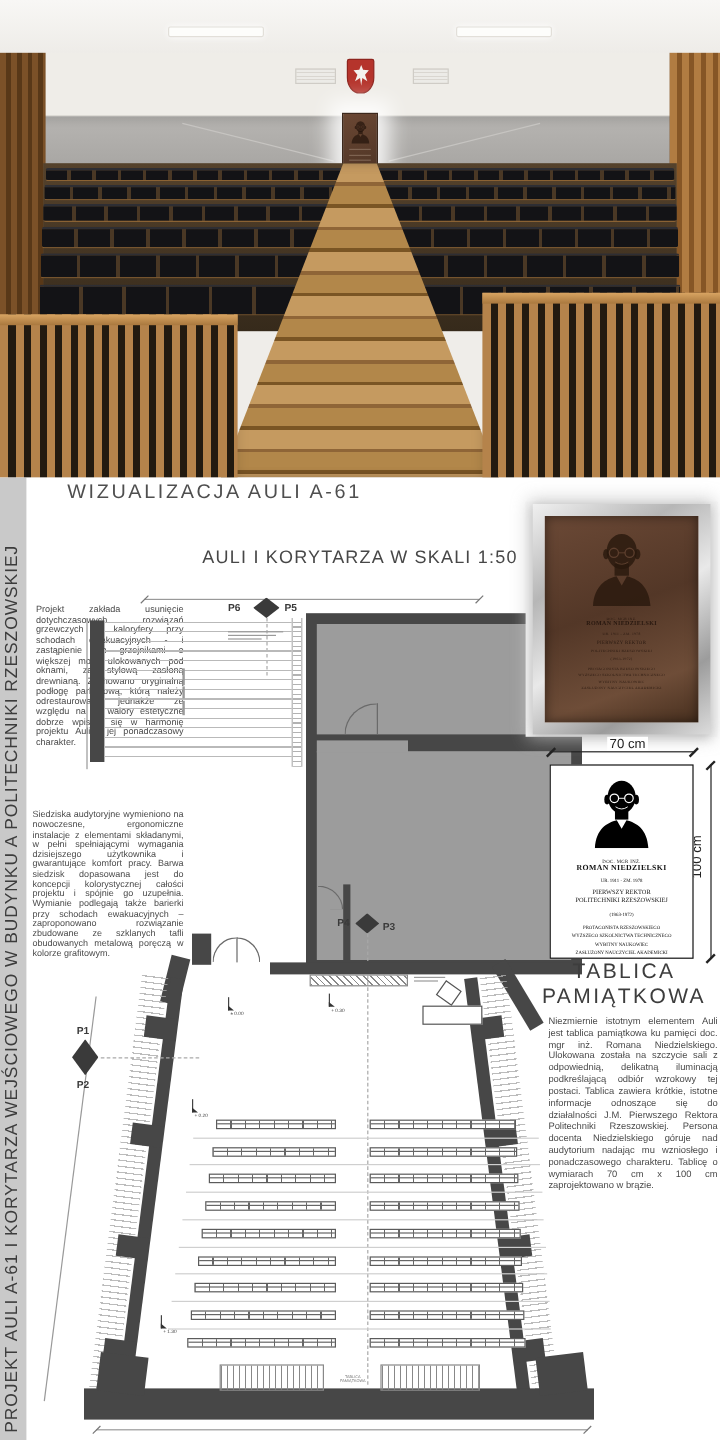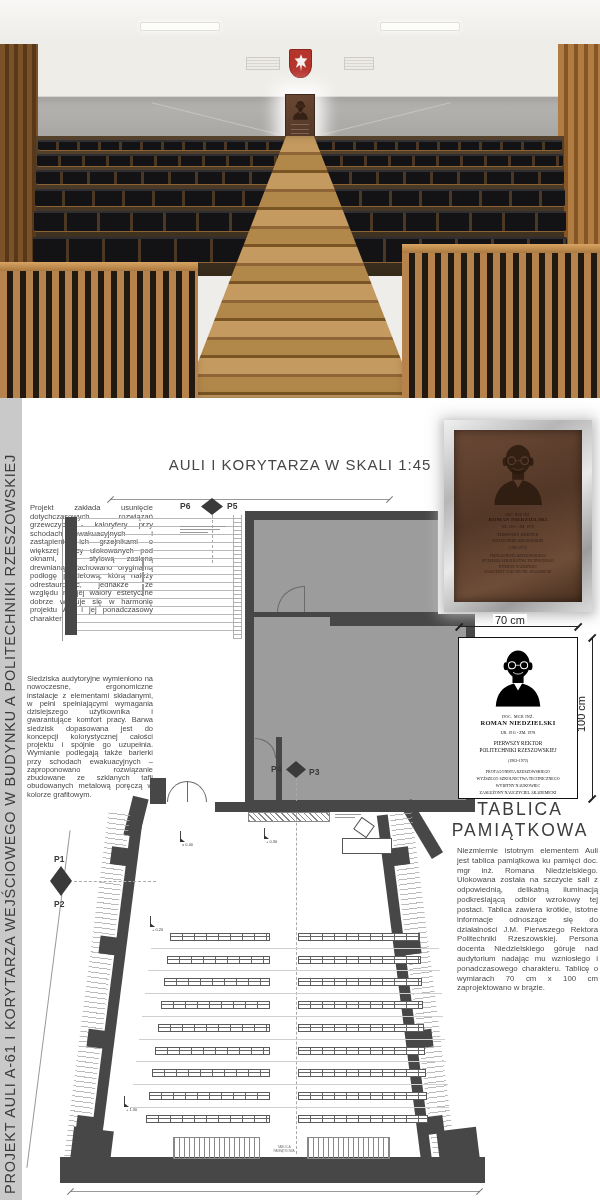--- a/index.html
+++ b/index.html
@@ -50,21 +50,21 @@
   
   .viz-title{position:absolute;left:56px;top:401px;font-size:16.5px;letter-spacing:2.2px;color:#4f4f4f;}
   .plan-title{position:absolute;left:150px;top:456px;width:300px;text-align:center;
               font-size:15px;letter-spacing:1px;color:#474747;line-height:1.15;}
   .para{position:absolute;font-size:7.6px;line-height:1.12;color:#4a4a4a;text-align:justify;margin:0;}
   .para1{left:30px;top:504px;width:123px;}
   .para2{left:27px;top:675px;width:126px;font-size:7.5px;line-height:1.1;}
   .para3{left:457px;top:846px;width:141px;font-size:7.8px;line-height:1.26;}
 
   
-  .plan{position:absolute;left:30px;top:497px;width:460px;height:703px;}
+  .plan{position:absolute;left:40px;top:497px;width:460px;height:703px;}
   .wall{position:absolute;background:#474747;}
   .grayroom{position:absolute;background:#9c9c9c;}
   .pmark{position:absolute;font-weight:bold;font-size:8.5px;color:#3a3a3a;}
   .diamond{position:absolute;background:#3a3a3a;clip-path:polygon(50% 0,100% 50%,50% 100%,0 50%);}
   .vdash{position:absolute;width:0;border-left:1px dashed #a9a9a9;}
   .hdash{position:absolute;height:0;border-top:1px dashed #a9a9a9;}
   .dimline-h{position:absolute;height:1px;background:#999;}
   .dimline-v{position:absolute;width:1px;background:#999;}
   .tick{position:absolute;width:9px;height:1px;background:#777;transform:rotate(-45deg);}
   .treads{position:absolute;background:repeating-linear-gradient(180deg,#b9b9b9 0 1px,transparent 1px 8px);}
@@ -189,22 +189,23 @@
       </div>
     <div class="ph-steps"></div>
     <div class="baluster" style="left:0;top:262px;width:198px;height:136px;"></div>
     <div class="baluster" style="left:402px;top:244px;width:198px;height:154px;"></div>
   </div>
 
   <div class="strip">
     <span>PROJEKT AULI A-61 I KORYTARZA WEJŚCIOWEGO W BUDYNKU A POLITECHNIKI RZESZOWSKIEJ</span>
   </div>
 
+  <div class="viz-title">WIZUALIZACJA AULI A-61</div>
   <div class="plan-title">
-    <div>AULI I KORYTARZA W SKALI 1:45</div>
+    <div>AULI I KORYTARZA W SKALI 1:50</div>
   </div>
   <p class="para para1">Projekt zakłada usunięcie dotychczasowych rozwiązań grzewczych - kaloryfery przy schodach ewakuacyjnych - i zastąpienie ich grzejnikami o większej mocy ulokowanych pod oknami, za stylową zasłoną drewnianą. Zachowano oryginalną podłogę parkietową, którą należy odrestaurować, jednakże ze względu na jej walory estetyczne dobrze wpisuje się w harmonię projektu Auli i jej ponadczasowy charakter.</p>
   <p class="para para2">Siedziska audytoryjne wymieniono na nowoczesne, ergonomiczne instalacje z elementami składanymi, w pełni spełniającymi wymagania dzisiejszego użytkownika i gwarantujące komfort pracy. Barwa siedzisk dopasowana jest do koncepcji kolorystycznej całości projektu i spójnie go uzupełnia. Wymianie podlegają także barierki przy schodach ewakuacyjnych – zaproponowano rozwiązanie zbudowane ze szklanych tafli obudowanych metalową poręczą w kolorze grafitowym.</p>
 
   <div class="plan">
 
     <div class="dimline-h" style="left:80px;top:2px;width:280px;"></div>
     <div class="tick" style="left:76px;top:2px;"></div>
     <div class="tick" style="left:355px;top:2px;"></div>
 
@@ -346,21 +347,21 @@
         <div class="pp-tenure">(1963-1972)</div>
         <div class="pp-line" style="margin-top:4px">PROTAGONISTA RZESZOWSKIEGO</div>
         <div class="pp-line">WYŻSZEGO SZKOLNICTWA TECHNICZNEGO</div>
         <div class="pp-line">WYBITNY NAUKOWIEC</div>
         <div class="pp-line">ZASŁUŻONY NAUCZYCIEL AKADEMICKI</div>
       </div>
     </div>
   </div>
 
   <div class="plq-draw">
-    <div class="dim-label" style="left:38px;top:-2px;">70 cm</div>
+    <div class="dim-label" style="left:51px;top:-2px;">70 cm</div>
     <div class="dimline-h" style="left:3px;top:10px;width:120px;background:#222;"></div>
     <div class="tick2" style="left:-1px;top:10px;"></div>
     <div class="tick2" style="left:118px;top:10px;"></div>
     <div class="dimline-v" style="left:137px;top:21px;height:162px;background:#222;"></div>
     <div class="tick2" style="left:132px;top:21px;"></div>
     <div class="tick2" style="left:132px;top:182px;"></div>
     <div class="dim-label vert" style="left:118px;top:80px;">100 cm</div>
     <div class="plate2">
       <svg>
           <use href="#portrait"></use>

